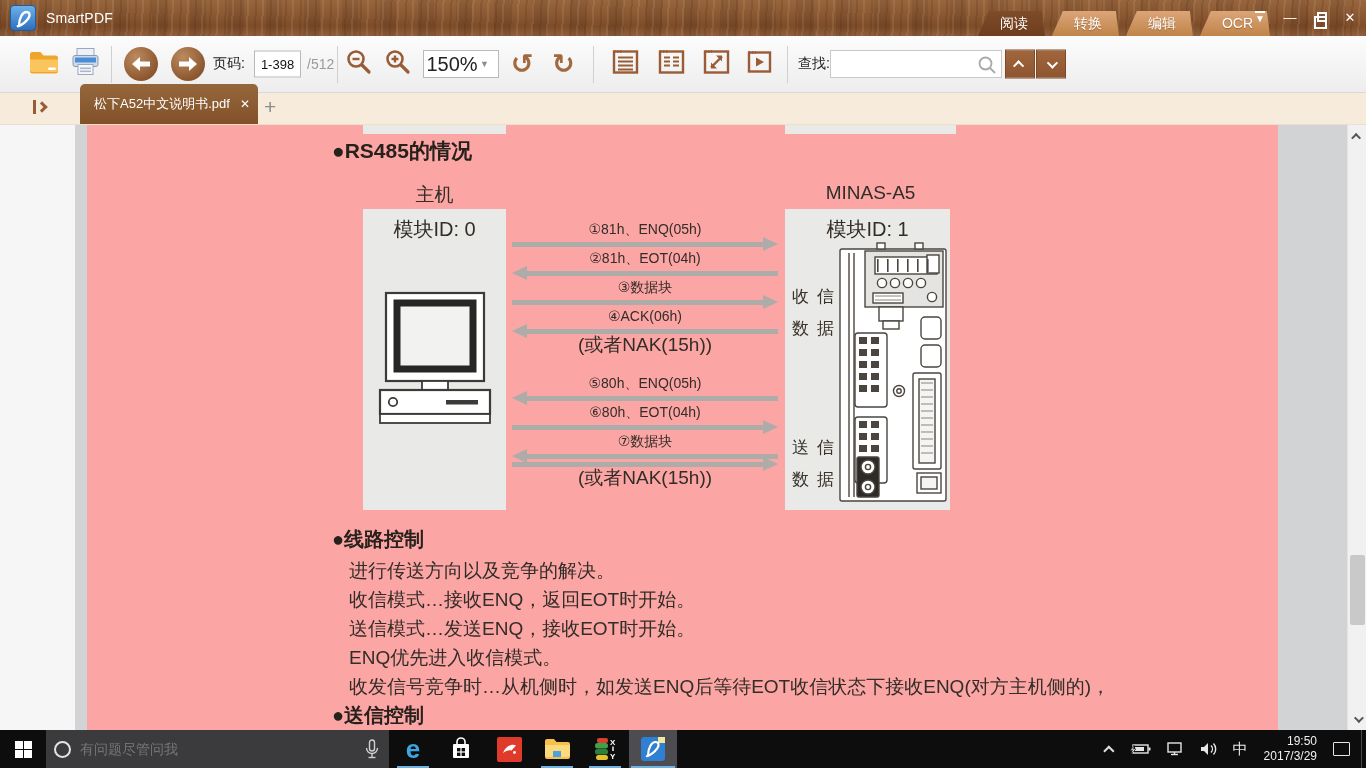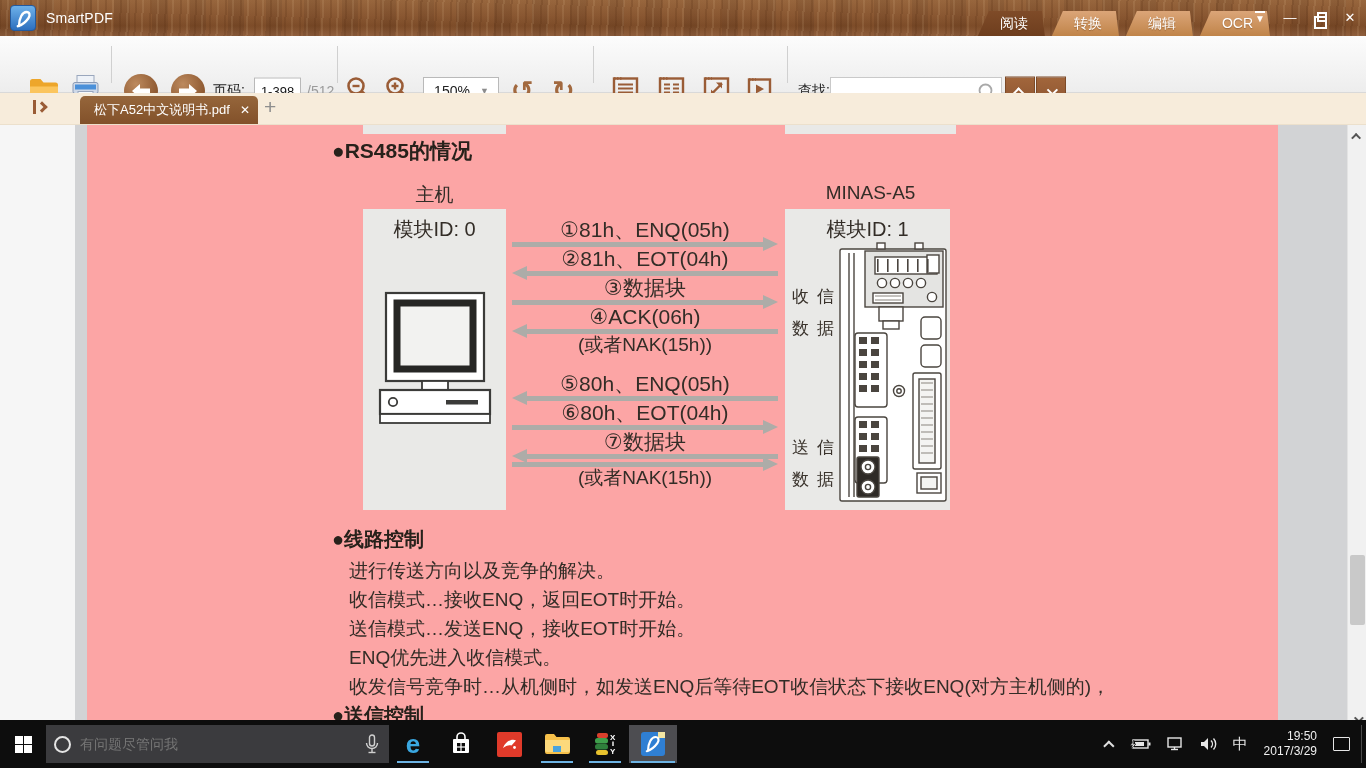--- a/index.html
+++ b/index.html
@@ -25,45 +25,45 @@
   .rtab.active{ background:linear-gradient(180deg,#7f4b28,#6e3e1e); }
   .winctl{ position:absolute; right:8px; top:9px; display:flex; gap:14px; align-items:center; color:#fff; }
   .winctl .wbtn{ width:16px; height:16px; display:flex; align-items:center; justify-content:center; font-size:13px; }
   .menu-caret{ border-top:2px solid #fff; padding-top:1px; font-size:10px; line-height:10px; }
   .restore-glyph{ position:relative; width:10px; height:10px; border:2px solid #fff; margin-left:3px; }
   .restore-glyph:before{ content:""; position:absolute; left:-5px; top:2px; width:9px; height:9px; border:2px solid #fff; background:transparent; }
 
   
   .toolbar{ position:absolute; left:0; top:36px; width:100%; height:57px;
     background:linear-gradient(180deg,#fcfcfc,#ededed); border-bottom:1px solid #d9d9d9; }
-  .titem{ position:absolute; top:50%; transform:translateY(-50%);margin-top:27px; }
+  .titem{ position:absolute; top:50%; transform:translateY(-50%); }
   .tsep{ position:absolute; top:10px; height:37px; width:1px; background:#d0d0d0; }
   .circle-btn{ width:34px; height:34px; border-radius:50%;
     background:radial-gradient(circle at 35% 30%,#bd8a5e,#8d5830 70%,#7a4624); display:flex; align-items:center; justify-content:center; }
   .tlabel{ font-size:14px; color:#222; }
   .pageinput{ width:47px; height:27px; border:1px solid #b9b9b9; background:#fff; font-size:13px; text-align:center; color:#111; font-family:"Liberation Sans",sans-serif;}
   .totalpages{ font-size:14px; color:#9b9b9b; }
   .zoombox{ width:76px; height:28px; border:1px solid #b9b9b9; background:#fff; display:flex; align-items:center; }
-  .zoombox .zval{ flex:1; text-align:center; font-size:14px; color:#222; }
+  .zoombox .zval{ flex:1; text-align:center; font-size:20px; color:#222; }
   .zoombox .zcaret{ width:18px; color:#8c8c8c; font-size:9px; text-align:left; }
   .rot{ font-size:27px; color:#a2693f; font-weight:bold; line-height:27px; }
   .findinput{ position:relative; width:172px; height:28px; border:1px solid #c9c9c9; background:#fff; }
   .findinput input{ position:absolute; left:4px; top:0; width:140px; height:26px; border:none; outline:none; font-size:13px; }
   .findinput svg{ position:absolute; right:4px; top:4px; }
   .updown{ width:30px; height:29px; background:linear-gradient(180deg,#a2663c,#8d5530); border:1px solid #7c4a28; display:flex; align-items:center; justify-content:center; }
   .chev{ width:8px; height:8px; border-left:2px solid #fff; border-top:2px solid #fff; }
   .chev.up{ transform:rotate(45deg) translateY(2px); }
   .chev.down{ transform:rotate(225deg) translateY(2px); }
 
   
   .tabstrip{ position:absolute; left:0; top:93px; width:100%; height:32px; background:#f7ecdb; border-bottom:1px solid #ece0cc; }
   .panel-toggle{ position:absolute; left:33px; top:7px; display:flex; align-items:center; gap:2px; }
   .panel-toggle .bar{ width:3px; height:14px; background:#9a5c36; }
   .panel-toggle .chevr{ width:8px; height:8px; border-top:3px solid #9a5c36; border-right:3px solid #9a5c36; transform:rotate(45deg); }
-  .doctab{ position:absolute; left:80px; bottom:0; width:178px; height:28px; background:linear-gradient(180deg,#96663b,#82512a);
+  .doctab{ position:absolute; left:80px; bottom:0; width:178px; height:40px; background:linear-gradient(180deg,#96663b,#82512a);
     border-radius:5px 5px 0 0; color:#fff; font-size:13px; display:flex; align-items:center; padding:0 8px 0 14px; }
   .doctab .dtitle{ flex:1; white-space:nowrap; overflow:hidden; }
   .doctab .dclose{ font-size:12px; padding-left:8px; }
   .newtab{ position:absolute; left:264px; top:2px; color:#8e8e8e; font-size:21px; }
 
   
   .docarea{ position:absolute; left:0; top:125px; width:1366px; height:605px; }
   .sidepanel{ position:absolute; left:0; top:0; width:75px; height:100%; background:#f6f6f6; }
   .viewport{ position:absolute; left:75px; top:0; width:1272px; height:100%; background:#d2d3d5; overflow:hidden; }
   .page{ position:absolute; left:12px; top:0; width:1191px; height:620px; background:#fca5a5; color:#332d27; }
@@ -75,35 +75,35 @@
   .sb-thumb{ position:absolute; left:2px; width:15px; height:70px; top:430px; background:#c9c9c9; border-radius:2px; }
 
   
   .leftover{ position:absolute; top:0; height:9px; background:#e9e9e7; }
   .h-main{ position:absolute; left:245px; top:12px; font-size:21px; font-weight:bold; color:#27211b; }
   .col-title{ position:absolute; top:57px; font-size:19px; text-align:center; color:#332d27; }
   .gbox{ position:absolute; top:84px; height:301px; background:#e9e9e7; }
   .gbox .mid{ position:absolute; top:7px; left:0; width:100%; text-align:center; font-size:20px; color:#332d27; }
   .vlabel{ position:absolute; display:grid; grid-template-columns:18px 18px; column-gap:7px; row-gap:9px; font-size:17px; color:#3a332c; }
   .msgcol{ position:absolute; left:425px; top:94px; width:266px; }
-  .msg-text{ font-size:21px; height:21px; line-height:21px; text-align:center; color:#332d27; white-space:nowrap; }
+  .msg-text{ font-size:14px; height:21px; line-height:21px; text-align:center; color:#332d27; white-space:nowrap; }
   .msg-note{ font-size:19px; height:22px; line-height:20px; text-align:center; color:#332d27; }
   .arrow{ position:relative; height:7px; margin:1px 0 0 0; }
   .arrow .shaft{ position:absolute; top:1px; height:5px; background:#adaca8; }
   .arrow.right .shaft{ left:0; right:13px; }
   .arrow.left  .shaft{ left:13px; right:0; }
   .arrow .head{ position:absolute; top:-4px; width:0; height:0; border-top:7.5px solid transparent; border-bottom:7.5px solid transparent; }
   .arrow.right .head{ right:0; border-left:15px solid #adaca8; }
   .arrow.left  .head{ left:0; border-right:15px solid #adaca8; }
   .ggap{ height:16px; }
   .sect-h{ position:absolute; left:245px; font-size:20px; font-weight:bold; color:#27211b; }
   .bodylines{ position:absolute; left:262px; top:431px; font-size:19px; line-height:29px; color:#332d27; white-space:nowrap; }
 
   
-  .taskbar{ position:absolute; left:0; bottom:0; width:100%; height:48px; background:#0d0d0d; display:flex; align-items:center; }
+  .taskbar{ position:absolute; left:0; bottom:0; width:100%; height:38px; background:#0d0d0d; display:flex; align-items:center; }
   .startbtn{ width:46px; height:38px; display:flex; align-items:center; justify-content:center; }
   .winlogo{ display:grid; grid-template-columns:8px 8px; grid-template-rows:8px 8px; gap:1px; }
   .winlogo span{ background:#fff; }
   .cortana{ position:relative; width:343px; height:38px; background:#3b3b3e; display:flex; align-items:center; padding:0 10px 0 8px; }
   .cring{ width:17px; height:17px; border:2px solid #e4e4e4; border-radius:50%; margin-right:9px; flex:none; }
   .cortana input{ flex:1; background:transparent; border:none; outline:none; color:#c9c9c9; font-size:14px; font-family:"Liberation Sans",sans-serif; }
   .tb-slot{ position:relative; width:48px; height:38px; display:flex; align-items:center; justify-content:center; }
   .tb-slot.active{ background:#4d4d51; }
   .runline{ position:absolute; bottom:0; left:8px; right:8px; height:2px; background:#6cb2e2; }
   .tb-slot.active .runline{ left:2px; right:2px; }

